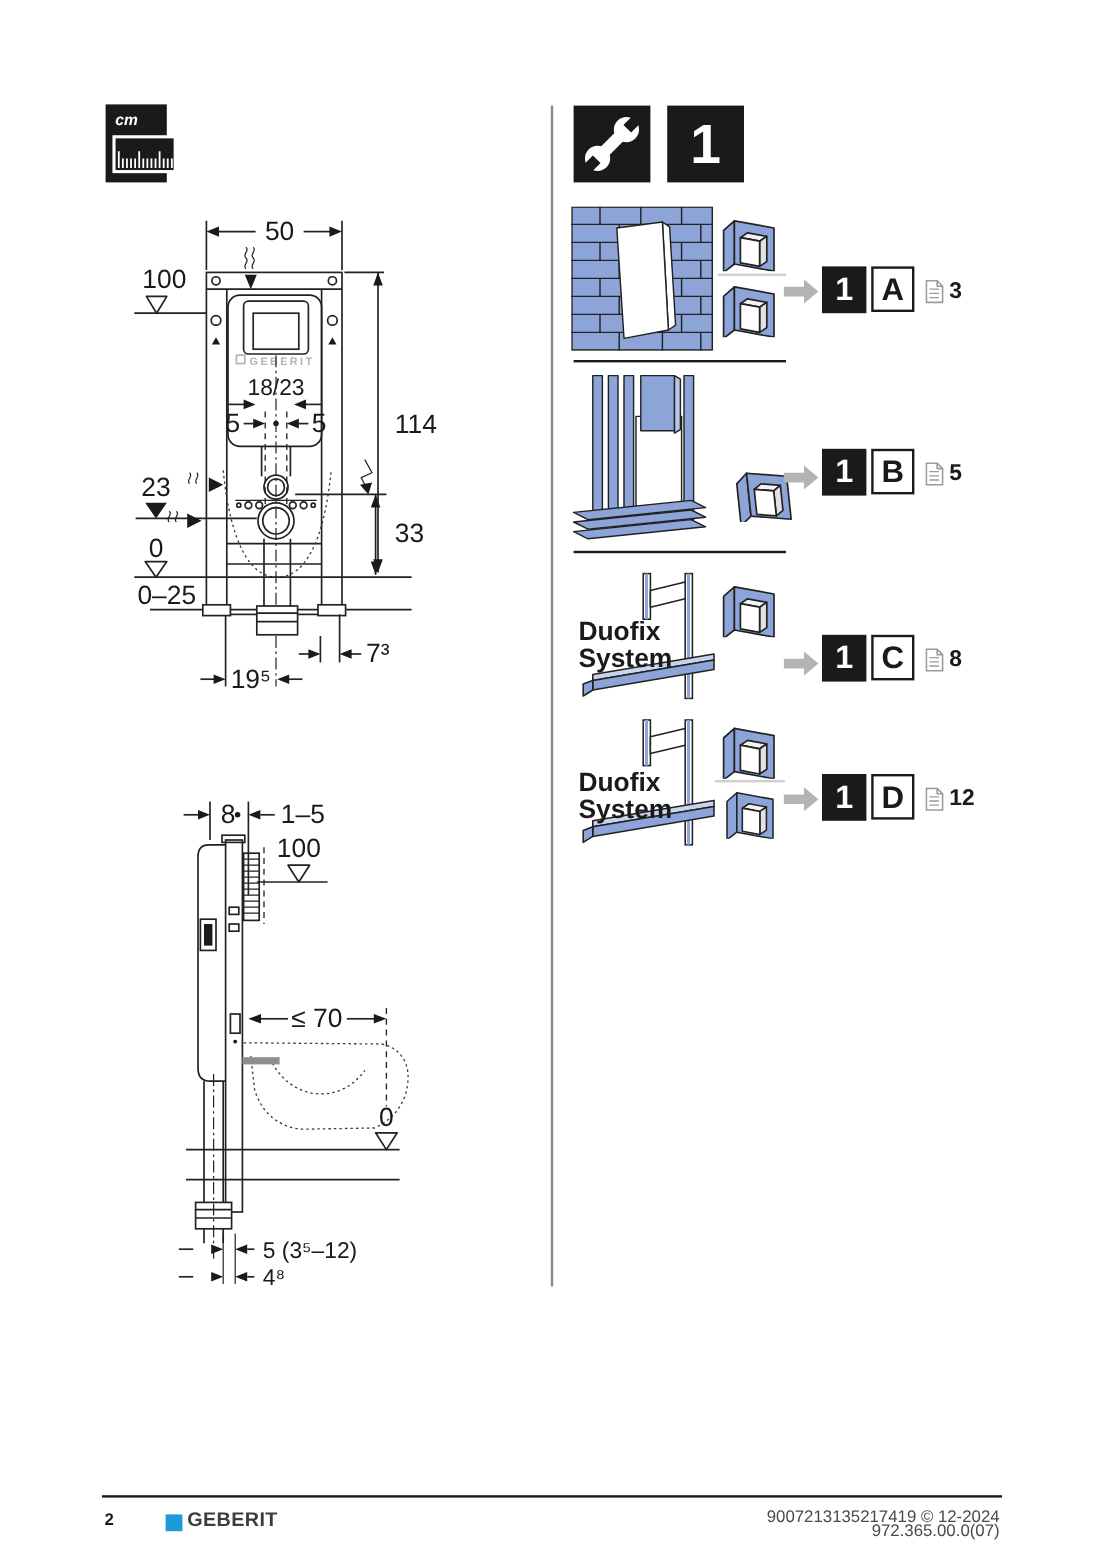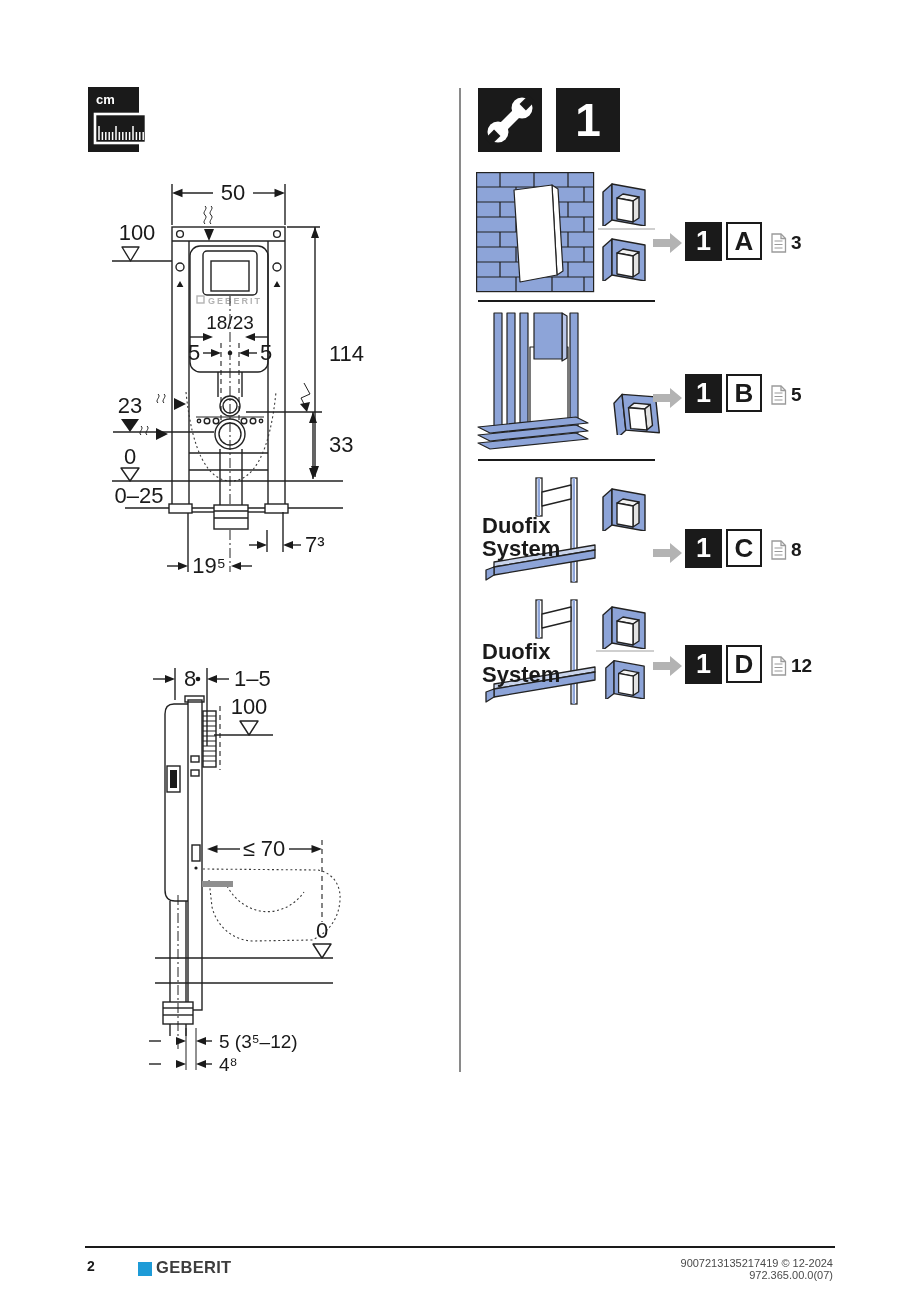--- a/index.html
+++ b/index.html
@@ -36,21 +36,21 @@
   .pagenum{position:absolute;font-size:19px;font-weight:bold;color:#1a1a1a;}
   .duofix-label{position:absolute;font-size:22px;font-weight:bold;line-height:23px;color:#1a1a1a;}
   .icon-divider{position:absolute;height:2px;background:#cfcfcf;}
   .sep{position:absolute;left:478px;width:177px;height:1.5px;background:#1a1a1a;}
   .vdiv{position:absolute;left:459px;top:88px;width:1.5px;height:984px;background:#8a8a8a;}
   
   .footer-line{position:absolute;left:85px;top:1246px;width:750px;height:1.5px;background:#1a1a1a;}
   .footer-page{position:absolute;left:87px;top:1258px;font-size:14px;font-weight:bold;}
   .logo-square{position:absolute;left:138px;top:1262px;width:13.5px;height:13.5px;background:var(--brand);}
   .logo-text{position:absolute;left:156px;top:1258px;font-size:16.5px;font-weight:800;color:#3d3d3d;letter-spacing:0.3px;}
-  .doc-info{position:absolute;right:87px;top:1258px;text-align:right;font-size:11px;line-height:11.5px;color:#4a4a4a;}
+  .doc-info{position:absolute;right:87px;top:1258px;text-align:right;font-size:14px;line-height:11.5px;color:#4a4a4a;}
 </style>
 </head>
 <body>
 
 <svg width="0" height="0" style="position:absolute">
   <defs>
     <g id="bracket" stroke="#222" stroke-width="1.4" stroke-linejoin="round">
       <polygon points="3,12 12,4 12,40 3,47" fill="#8da4d8"></polygon>
       <polygon points="12,4 45,10 45,46 12,40" fill="#8da4d8"></polygon>
       <polygon points="17,18 23,14 39,17 33,21" fill="#f3f3f3"></polygon>
@@ -71,21 +71,21 @@
       <path d="M1,1 h9 l4.5,4.5 V19 H1 Z"></path>
       <path d="M10,1 v4.5 h4.5" fill="none"></path>
       <path d="M3.5,8 h8 M3.5,11.5 h8 M3.5,15 h8" fill="none" stroke-width="1.1"></path>
     </g>
     <g id="garrow">
       <polygon points="0,7 17,7 17,1 29,11 17,21 17,15 0,15" fill="#b3b3b3"></polygon>
     </g>
   </defs>
 </svg>
 
-<div class="abs cm-badge" style="left:88px;top:87px;width:51px;height:65px;">
+<div class="abs cm-badge" style="left:88px;top:87px;width:51px;height:65px;font-style:italic;">
   <span class="cm-label">cm</span>
   <svg width="55" height="34" viewBox="0 0 55 34" style="position:absolute;left:5px;top:25px;">
     <rect x="2" y="2" width="51" height="29" fill="#1a1a1a" stroke="#fff" stroke-width="2.6"></rect>
     <g stroke="#fff" stroke-width="1.5">
       <line x1="6" y1="28" x2="6" y2="14"></line>
         <line x1="9.4" y1="28" x2="9.4" y2="20"></line>
         <line x1="12.8" y1="28" x2="12.8" y2="20"></line>
       <line x1="16.2" y1="28" x2="16.2" y2="20"></line>
         <line x1="19.6" y1="28" x2="19.6" y2="20"></line>
         <line x1="23" y1="28" x2="23" y2="14"></line>

